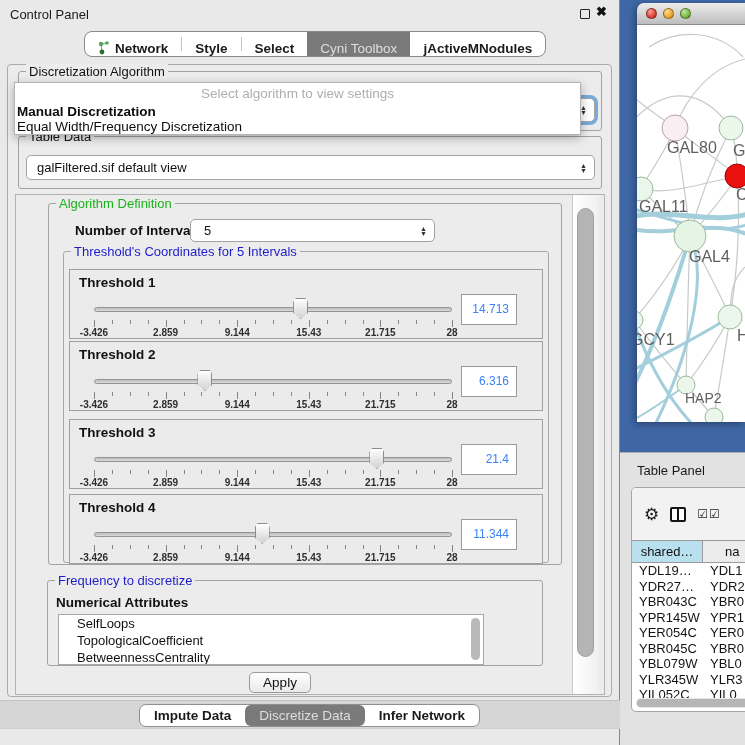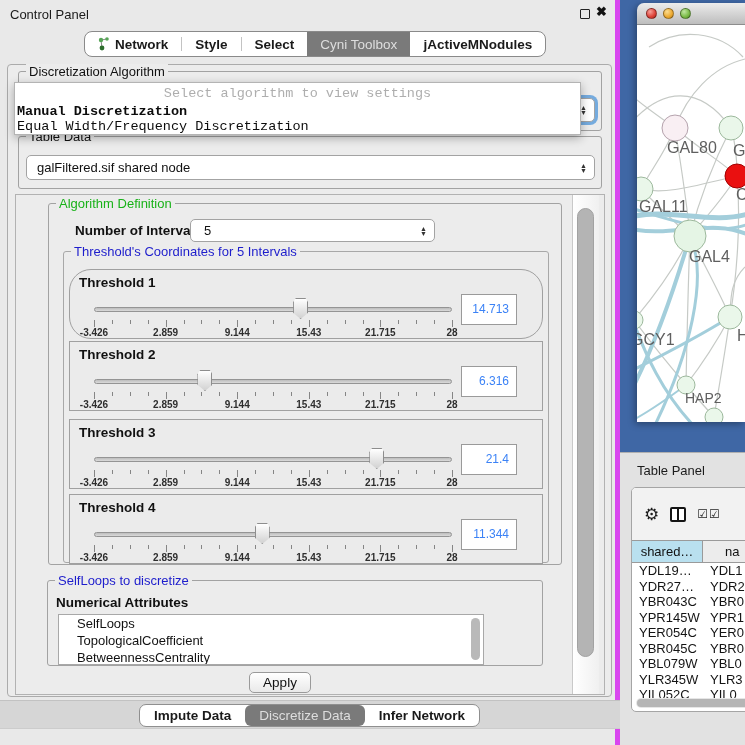--- a/index.html
+++ b/index.html
@@ -1,46 +1,46 @@
 <!DOCTYPE html>
 <html style="--accent-focus: rgba(96,160,220,0.85); --tab-selected-bg: #7a7a7a; --legend-green: #19b219; --legend-blue: #1d1dcc; --table-header-blue: #b9e0ef; --frame-blue: #3f67a5; --node-red: #ea1010; --teal-edge: #a3cedb;"><head>
 <meta charset="utf-8">
 <style>
   * { margin:0; padding:0; box-sizing:border-box; }
   html,body { width:745px; height:745px; overflow:hidden; }
   body { font-family:"Liberation Sans", sans-serif; background:#e9e9e9; position:relative; }
   #root { position:absolute; inset:0; }
 
   
-  .control-panel { position:absolute; left:0; top:0; width:620px; height:745px; background:#e9e9e9; border-right:5px solid #d946ef; }
+  .control-panel { position:absolute; left:0; top:0; width:620px; height:745px; background:#e9e9e9; border-right:1px solid #d946ef; }
   .cp-title { position:absolute; left:10px; top:7px; font-size:13px; color:#1b1b1b; }
   .float-icon { position:absolute; left:580px; top:9px; width:10px; height:10px; border:1.6px solid #222; border-radius:1px; }
   .close-icon { position:absolute; left:596px; top:4px; font-size:13px; font-weight:bold; color:#111; }
 
   .top-tabbar { position:absolute; left:84px; top:31px; height:26px; display:flex; align-items:stretch;
     background:#fff; border:1px solid #8a8a8a; border-radius:8px; overflow:hidden; }
-  .tab { display:flex; align-items:center; gap:5px; padding:8px 13px; font-size:13.5px; font-weight:bold; color:#1a1a1a; white-space:nowrap; }
+  .tab { display:flex; align-items:center; gap:5px; padding:16px 13px; font-size:13.5px; font-weight:bold; color:#1a1a1a; white-space:nowrap; }
   .tab.selected { background:var(--tab-selected-bg,#7a7a7a); color:#dedede; font-weight:normal; }
   .tab-divider { width:1px; background:#c3c3c3; margin:5px 0; }
 
   .main-panel { position:absolute; left:7px; top:64px; width:605px; height:633px; background:#ececec; border:1px solid #ababab; border-radius:4px; }
 
   .jfieldset { position:absolute; border:1px solid #a2a2a2; border-radius:3px; }
   .jfieldset > .legend { position:absolute; top:-8px; left:7px; background:#ececec; padding:0 3px; font-size:13px; color:#111; white-space:nowrap; }
   .legend.green { color:var(--legend-green,#19b219); }
   .legend.blue { color:var(--legend-blue,#1d1dcc); }
 
   .combo { position:absolute; background:#fff; border:1px solid #a3a3a3; border-radius:5px; font-size:13px; color:#111;
     display:flex; align-items:center; padding-left:10px; }
   .combo .steppers { position:absolute; right:7px; top:50%; transform:translateY(-50%); display:flex; flex-direction:column; line-height:5px; font-size:7px; color:#333; }
   .combo.focused { box-shadow:0 0 0 3px var(--accent-focus,rgba(96,160,220,.85)); }
 
   
   .popup { position:absolute; left:6px; top:17px; width:567px; height:53px; background:#fff; border:1px solid #b4b4b4;
-    box-shadow:0 3px 9px rgba(0,0,0,.30); z-index:6;font-family:Liberation Mono, monospace; }
+    box-shadow:0 3px 9px rgba(0,0,0,.30); z-index:6; }
   .popup-prompt { height:21px; line-height:21px; text-align:center; color:#aeaeae; font-size:13.5px; }
   .popup-item { height:16px; line-height:16px; padding-left:2px; font-size:13.5px; color:#0c0c0c; white-space:nowrap; }
   .popup-item.bold { font-weight:bold; height:15px; line-height:15px; }
 
   
   .scrollpanel { position:absolute; left:7px; top:129px; width:590px; height:501px; border:1px solid #b2b2b2; background:#ececec; overflow:hidden; }
   .v-gutter { position:absolute; top:0; bottom:0; left:556px; width:27px; background:linear-gradient(to right,#ffffff,#f0f0f0); border-left:1px solid #c9c9c9; }
   .v-thumb { position:absolute; left:4px; top:13px; width:17px; height:449px; border-radius:9px; background:#b4b4b4; border:1px solid #a2a2a2; }
 
   .noi-label { position:absolute; font-size:13.5px; font-weight:bold; color:#111; }
@@ -154,21 +154,21 @@
         <div class="popup-prompt">Select algorithm to view settings</div>
         <div id="popup-items">
             <div class="popup-item bold">Manual Discretization</div>
             <div class="popup-item">Equal Width/Frequency Discretization</div>
           </div>
       </div>
 
       <div class="jfieldset" style="left:10px; top:71px; width:584px; height:53px;">
         <span class="legend">Table Data</span>
         <div class="combo" style="left:7px; top:18px; width:569px; height:25px;">
-          <span>galFiltered.sif shared node</span>
+          <span>galFiltered.sif default view</span>
           <span class="steppers">
               <span>▲</span>
               <span>▼</span>
             </span>
         </div>
       </div>
 
       <div class="scrollpanel">
 
         <div class="jfieldset" style="left:32px; top:8px; width:514px; height:362px;">
@@ -178,21 +178,21 @@
             <span>5</span>
             <span class="steppers">
                 <span>▲</span>
                 <span>▼</span>
               </span>
           </div>
 
           <div class="jfieldset" style="left:14px; top:47px; width:486px; height:312px; border-color:#a8a8a8;">
             <span class="legend blue" style="background:#ececec;">Threshold's Coordinates for 5 Intervals</span>
             <div id="thresholds-container">
-                <div class="thr-box" style="top: 17px; border-radius: 22px;">
+                <div class="thr-box" style="top: 17px;">
                   <div class="thr-label">Threshold 1</div>
                   <div class="thr-track"></div>
                   <div class="thr-thumb" style="left: 223.137px;"></div>
                   <div class="tick major" style="left: 24px;"></div>
                   <div class="tick minor" style="left: 41.9px;"></div>
                   <div class="tick minor" style="left: 59.8px;"></div>
                   <div class="tick minor" style="left: 77.7px;"></div>
                   <div class="tick major" style="left: 95.6px;"></div>
                   <div class="tick minor" style="left: 113.5px;"></div>
                   <div class="tick minor" style="left: 131.4px;"></div>
@@ -315,21 +315,21 @@
                   <div class="tick-label" style="left: 238.8px;">15.43</div>
                   <div class="tick-label" style="left: 310.4px;">21.715</div>
                   <div class="tick-label" style="left: 382px;">28</div>
                   <div class="thr-value">11.344</div>
                 </div>
               </div>
           </div>
         </div>
 
         <div class="jfieldset" style="left:31px; top:385px; width:496px; height:86px;">
-          <span class="legend blue">SelfLoops to discretize</span>
+          <span class="legend blue">Frequency to discretize</span>
           <div class="attr-sublabel">Numerical Attributes</div>
           <div class="attr-list">
             <div id="attr-items">
                 <div class="attr-item">SelfLoops</div>
                 <div class="attr-item">TopologicalCoefficient</div>
                 <div class="attr-item">BetweennessCentrality</div>
               </div>
             <div class="attr-vthumb"></div>
           </div>
         </div>

